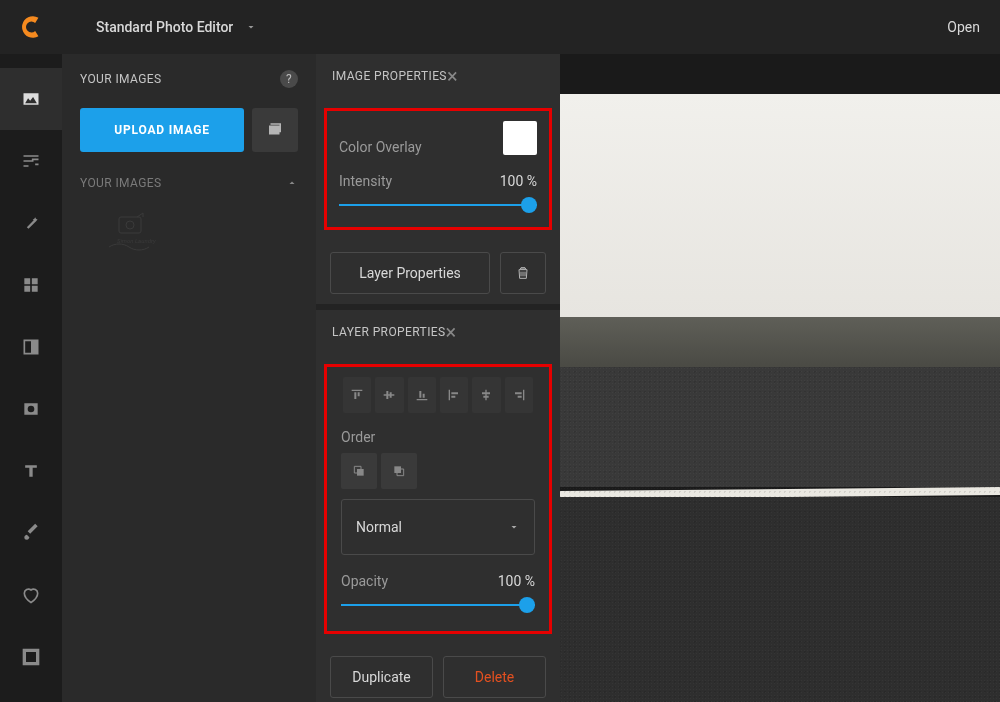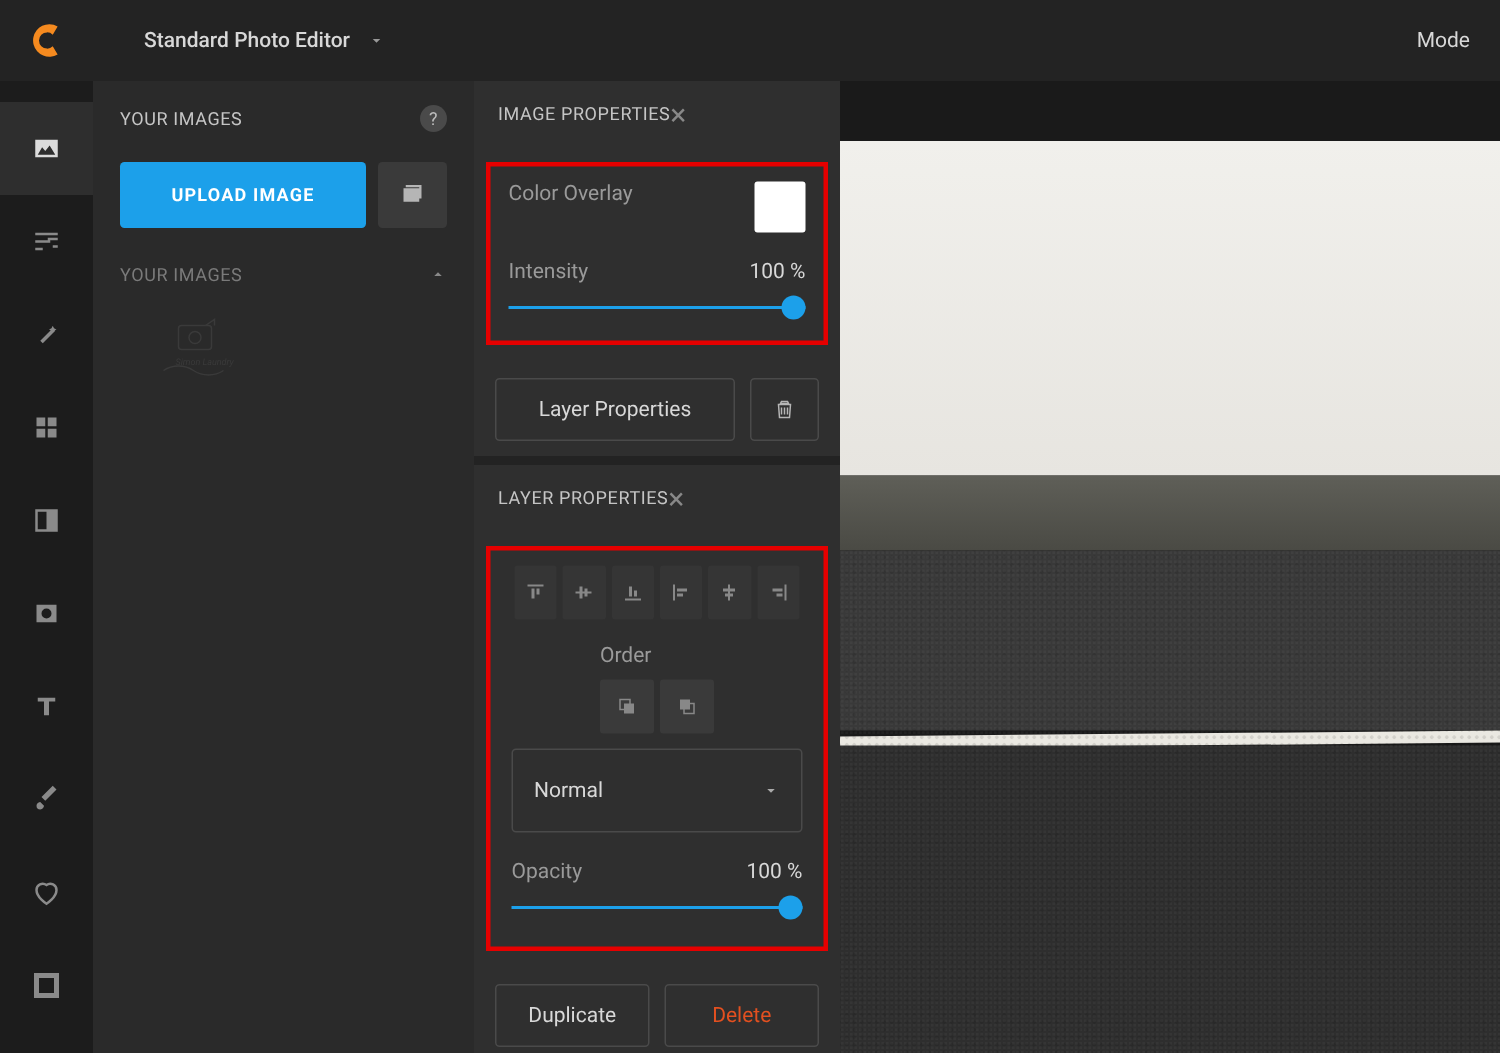--- a/index.html
+++ b/index.html
@@ -21,35 +21,35 @@
   .upload-row { display: flex; gap: 8px; margin-bottom: 24px; }
   .upload-btn { flex: 1; height: 44px; background: #1ca0ea; color: #fff; font-size: 12px; font-weight: 700; letter-spacing: 0.8px; border: none; border-radius: 3px; cursor: pointer; }
   .stock-btn { width: 46px; height: 44px; background: #3a3a3a; border: none; border-radius: 3px; display:flex; align-items:center; justify-content:center; cursor:pointer; }
   .stock-btn svg { width: 18px; height: 18px; fill: #b5b5b5; }
   .sub-sec { display: flex; align-items: center; justify-content: space-between; font-size: 12px; color: #7a7a7a; letter-spacing: 0.4px; margin-bottom: 14px; cursor:pointer; }
   .thumb { width: 80px; height: 60px; margin: 10px 0 0 14px; display:flex; align-items:center; justify-content:center; }
   .props-panel { width: 244px; background: #2f2f2f; position: relative; }
   .panel-hdr { height: 46px; display:flex; align-items:center; justify-content:flex-start; padding: 0 16px; font-size: 12px; letter-spacing: 0.4px; color: #c5c5c5; border-bottom: 2px solid transparent; }
   .close-x { cursor:pointer; color:#888; font-size: 20px; line-height:1; }
   .highlight-box { border: 3px solid #e60000; margin: 8px; padding: 10px 12px 14px 12px; }
-  .row-lbl { font-size: 14px; color: #9a9a9a; display:flex; align-items:flex-start; justify-content:space-between; margin-bottom: 8px; }
+  .row-lbl { font-size: 14px; color: #9a9a9a; display:flex; align-items:flex-end; justify-content:space-between; margin-bottom: 8px; }
   .swatch { width: 34px; height: 34px; background: #fff; border-radius: 2px; cursor:pointer; }
   .pct { font-size: 14px; color: #d8d8d8; margin-left: 12px; }
   .slider { position: relative; height: 16px; margin-top: 6px; }
   .slider .track { position:absolute; top: 7px; left:0; right:0; height: 2px; background: #1ca0ea; }
   .slider .thumb-dot { position:absolute; right:0; top:0; width: 16px; height: 16px; border-radius: 50%; background:#1ca0ea; cursor:pointer; }
   .btn-row { display:flex; gap:10px; padding: 14px 14px 10px 14px; }
   .btn-sec { flex:1; height: 42px; background: transparent; border: 1px solid #4a4a4a; border-radius: 3px; color: #d8d8d8; font-size: 14px; cursor:pointer; }
   .btn-icon { width: 46px; height: 42px; background: transparent; border: 1px solid #4a4a4a; border-radius: 3px; display:flex; align-items:center; justify-content:center; cursor:pointer; }
   .btn-icon svg { width:16px; height:16px; fill:#b5b5b5; }
   .align-row { display:flex; gap: 0; padding: 0 6px; margin-bottom: 6px; }
   .align-btn { flex:1; height: 36px; display:flex; align-items:center; justify-content:center; background:#353535; margin: 0 2px; border-radius:2px; cursor:pointer; }
   .align-btn svg { width:16px; height:16px; fill:#888; }
   .small-lbl { font-size:14px; color:#9a9a9a; }
-  .ord-flip { display:flex; padding: 0 6px; margin-top: 16px; gap: 30px; justify-content: center;}
+  .ord-flip { display:flex; padding: 0 6px; margin-top: 16px; gap: 30px;}
   .ord-col { }
   .ord-btns { display:flex; gap: 4px; margin-top: 8px;}
   .sq-btn { width: 36px; height: 36px; background:#3a3a3a; border-radius:2px; display:flex; align-items:center; justify-content:center; cursor:pointer; }
   .sq-btn svg { width:16px; height:16px; fill:#888; }
   .select { margin: 10px 6px 0 6px; height: 56px; border:1px solid #4a4a4a; border-radius:3px; display:flex; align-items:center; justify-content:space-between; padding: 0 14px; color:#d8d8d8; font-size:14px; cursor:pointer; }
   .canvas { flex:1; position:relative; background:#1a1a1a; overflow:hidden; }
   .photo { position:absolute; left:0; top:40px; right:0; bottom:0; }
   .wall { position:absolute; left:0; top:0; right:0; height: 223px; background: linear-gradient(to bottom, #f1f0ec, #e7e5e0); }
   .sidewalk { position:absolute; left:0; top:223px; right:0; height: 50px; background: linear-gradient(to bottom, #5f5f58 0%, #4a4a44 100%); }
   .asphalt-top { position:absolute; left:0; top:273px; right:0; height: 120px; background: #393939; }
@@ -69,21 +69,21 @@
         <path fill="#f58a1f" d="M12 2a10 10 0 1 0 5 18.6l-3-5a5 5 0 1 1 0-7.2l3-5A10 10 0 0 0 12 2z"></path>
       </svg>
   </div>
   <div class="app-title">
     <span>Standard Photo Editor</span>
     <svg width="12" height="12" viewBox="0 0 24 24">
         <path fill="#999" d="M7 10l5 5 5-5z"></path>
       </svg>
   </div>
   <div class="spacer"></div>
-  <div class="open-link">Mode</div>
+  <div class="open-link">Open</div>
 </div>
 
 <div class="main">
   <div class="toolrail">
     <div class="tool active">
         <svg viewBox="0 0 24 24">
           <path d="M21 19V5H3v14h18zM8.5 11l2.5 3 3.5-4.5L19 17H5l3.5-6z"></path>
         </svg>
       </div>
     <div class="tool">

